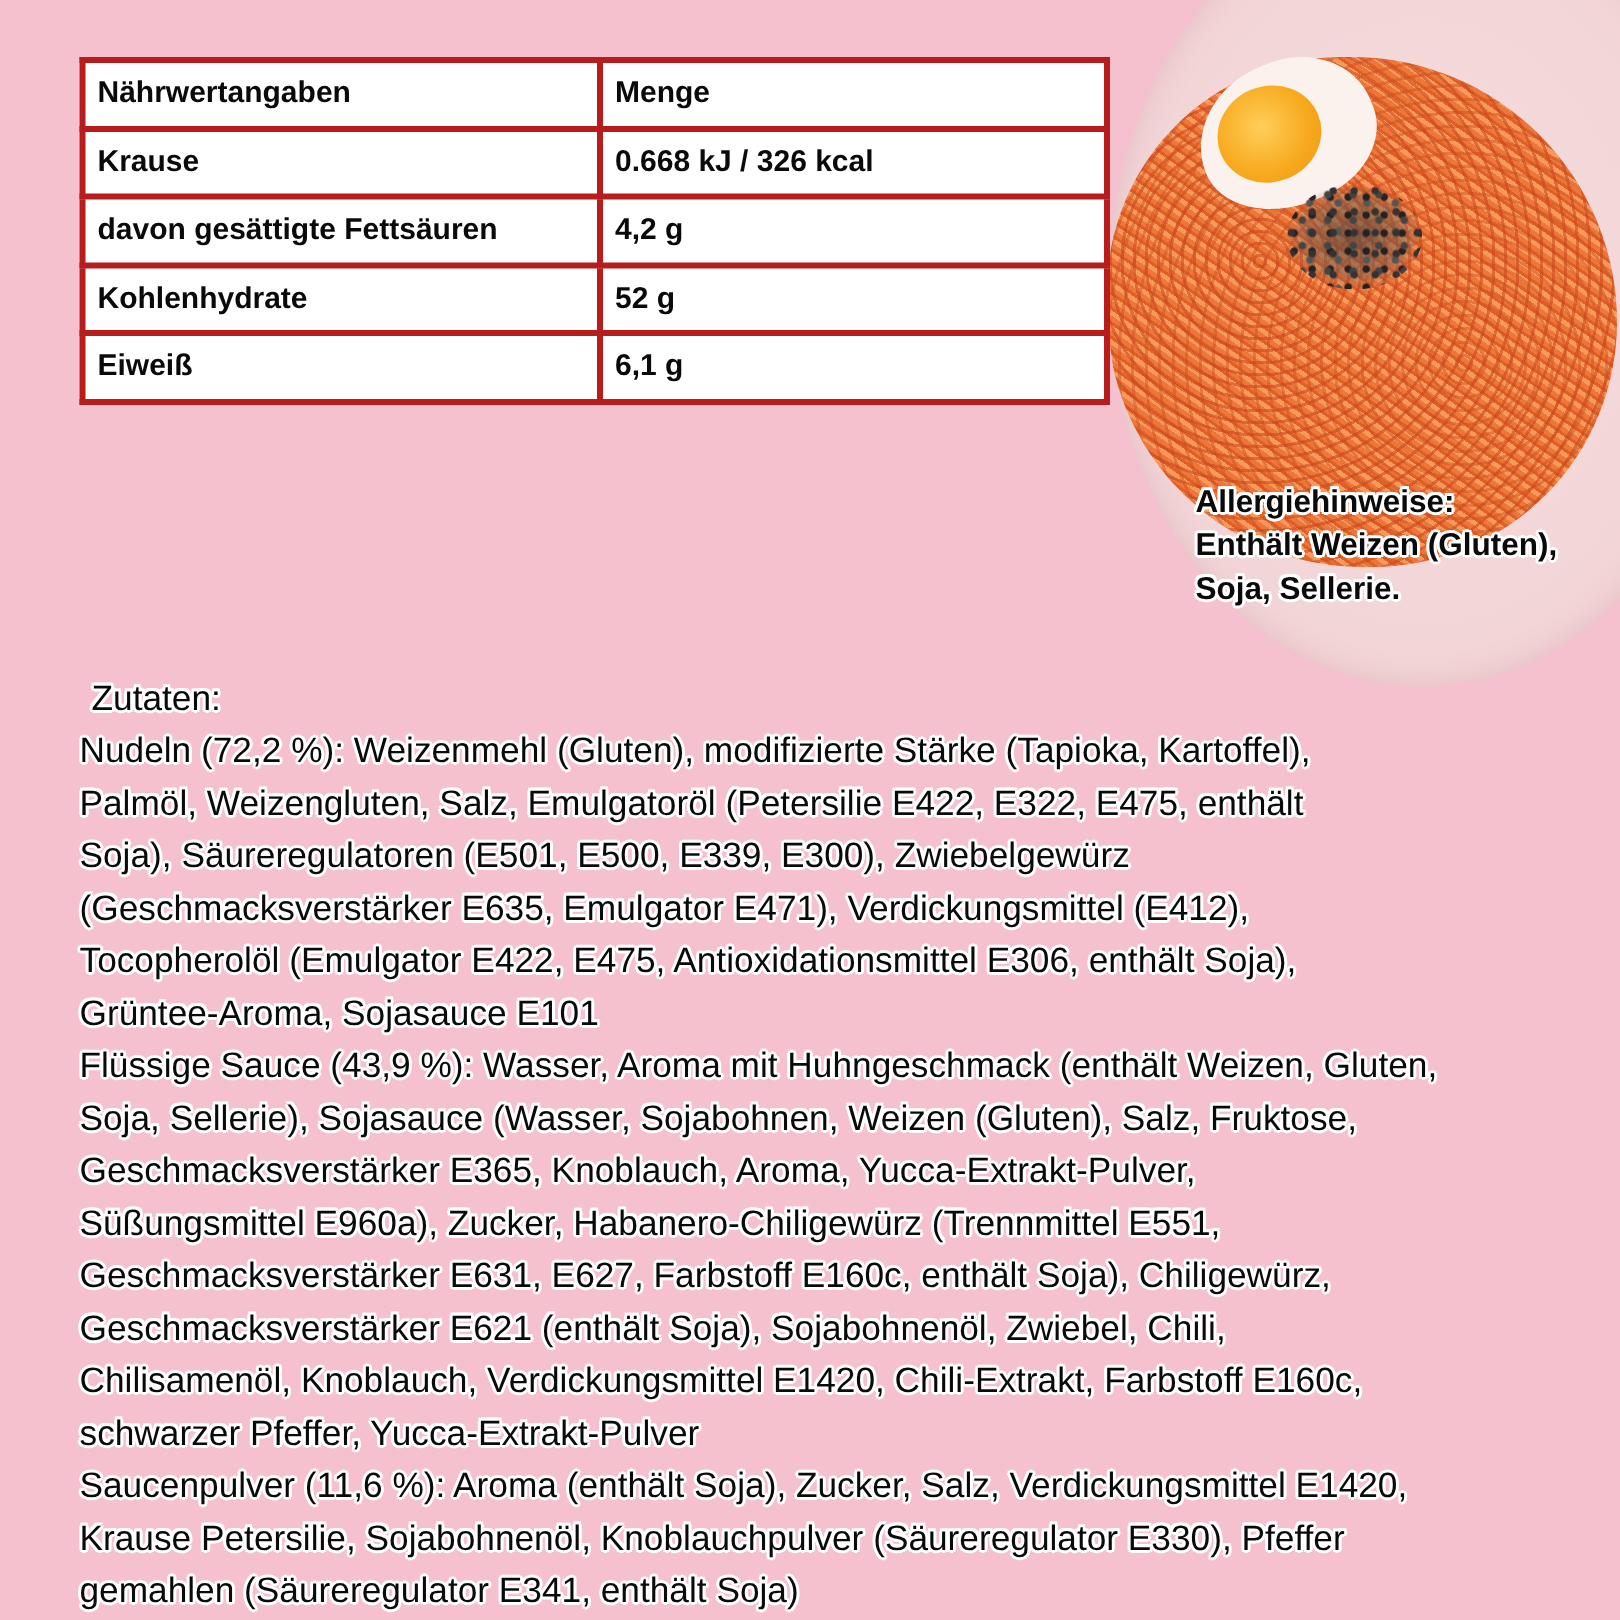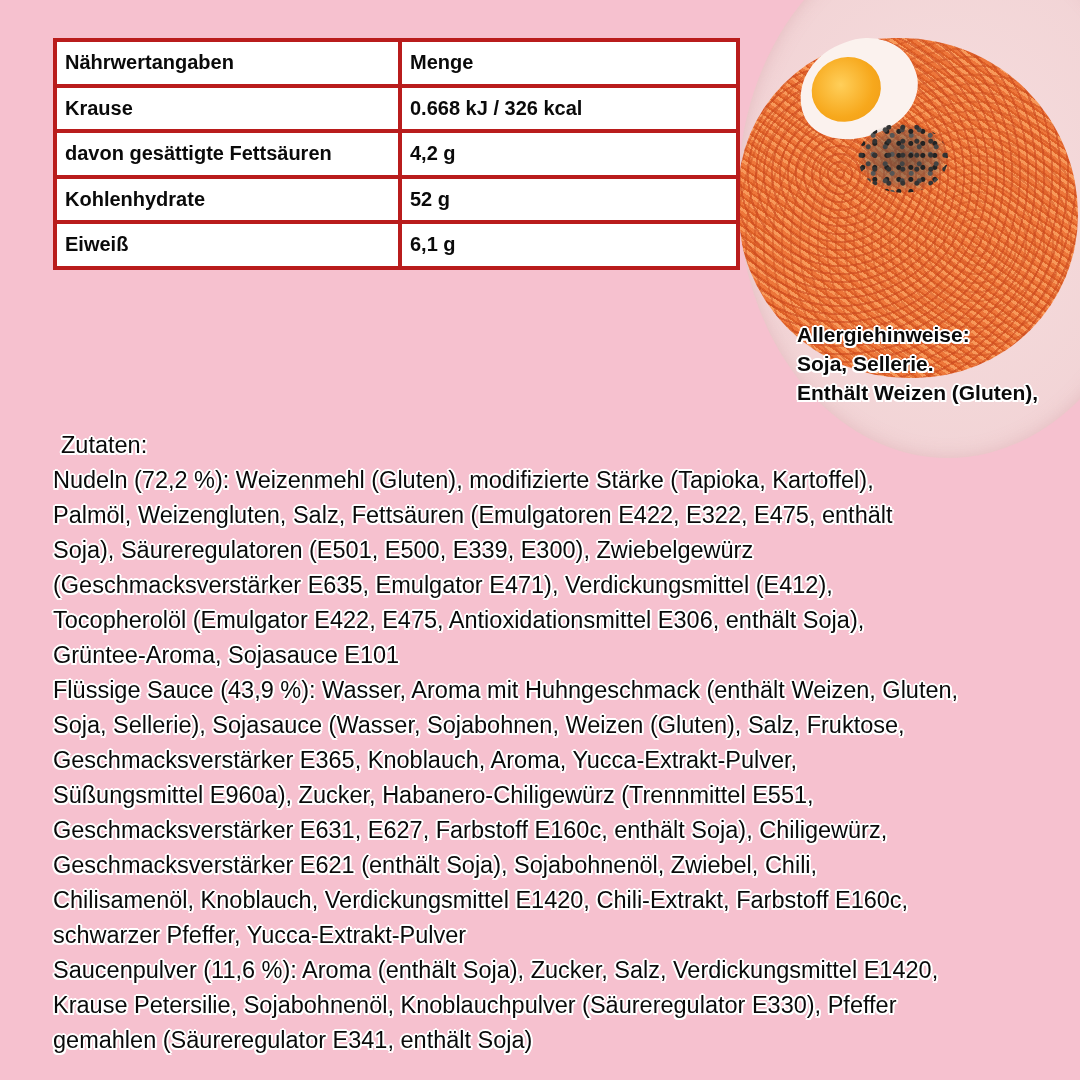--- a/index.html
+++ b/index.html
@@ -123,21 +123,21 @@
       top: 428px;
       width: 1027px;
       font-size: 23.5px;
       line-height: 35px;
       z-index: 3;
       text-shadow:
         2px 0 0 #fff, -2px 0 0 #fff, 0 2px 0 #fff, 0 -2px 0 #fff,
         1.5px 1.5px 0 #fff, -1.5px -1.5px 0 #fff, 1.5px -1.5px 0 #fff, -1.5px 1.5px 0 #fff;
     }
     .ingredients .line { white-space: nowrap; }
-    .ingredients .heading { padding-left: 8px; }
+    .ingredients .heading { padding-left: 8px; margin-top: 20px; }
   </style>
 </head>
 <body>
 
 <div class="bowl">
   <div class="noodles"></div>
   <div class="egg">
     <div class="yolk"></div>
   </div>
   <div class="seasoning"></div>
@@ -165,28 +165,28 @@
     </tr>
     <tr>
       <td>Eiweiß</td>
       <td>6,1 g</td>
     </tr>
   </tbody>
 </table>
 
 <div class="allergy">
   <div>Allergiehinweise:</div>
+  <div>Enthält Weizen (Gluten),</div>
   <div>Soja, Sellerie.</div>
-  <div>Enthält Weizen (Gluten),</div>
 </div>
 
 <div class="ingredients">
   <div class="line heading">Zutaten:</div>
   <div class="line">Nudeln (72,2 %): Weizenmehl (Gluten), modifizierte Stärke (Tapioka, Kartoffel),</div>
-  <div class="line">Palmöl, Weizengluten, Salz, Fettsäuren (Emulgatoren E422, E322, E475, enthält</div>
+  <div class="line">Palmöl, Weizengluten, Salz, Emulgatoröl (Petersilie E422, E322, E475, enthält</div>
   <div class="line">Soja), Säureregulatoren (E501, E500, E339, E300), Zwiebelgewürz</div>
   <div class="line">(Geschmacksverstärker E635, Emulgator E471), Verdickungsmittel (E412),</div>
   <div class="line">Tocopherolöl (Emulgator E422, E475, Antioxidationsmittel E306, enthält Soja),</div>
   <div class="line">Grüntee-Aroma, Sojasauce E101</div>
   <div class="line">Flüssige Sauce (43,9 %): Wasser, Aroma mit Huhngeschmack (enthält Weizen, Gluten,</div>
   <div class="line">Soja, Sellerie), Sojasauce (Wasser, Sojabohnen, Weizen (Gluten), Salz, Fruktose,</div>
   <div class="line">Geschmacksverstärker E365, Knoblauch, Aroma, Yucca-Extrakt-Pulver,</div>
   <div class="line">Süßungsmittel E960a), Zucker, Habanero-Chiligewürz (Trennmittel E551,</div>
   <div class="line">Geschmacksverstärker E631, E627, Farbstoff E160c, enthält Soja), Chiligewürz,</div>
   <div class="line">Geschmacksverstärker E621 (enthält Soja), Sojabohnenöl, Zwiebel, Chili,</div>

